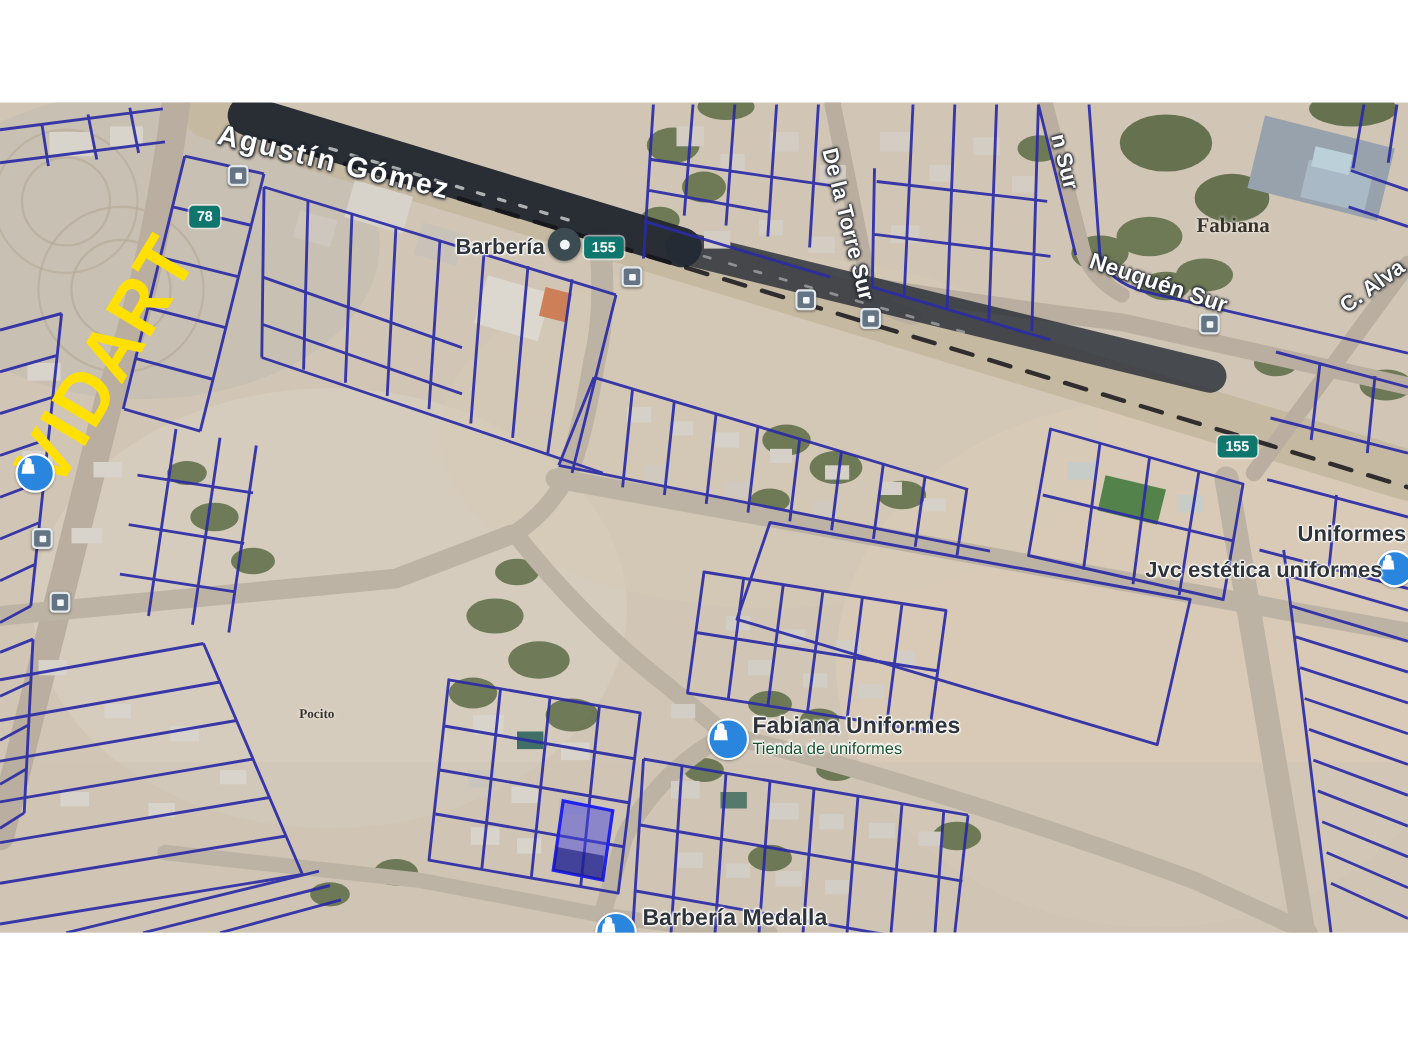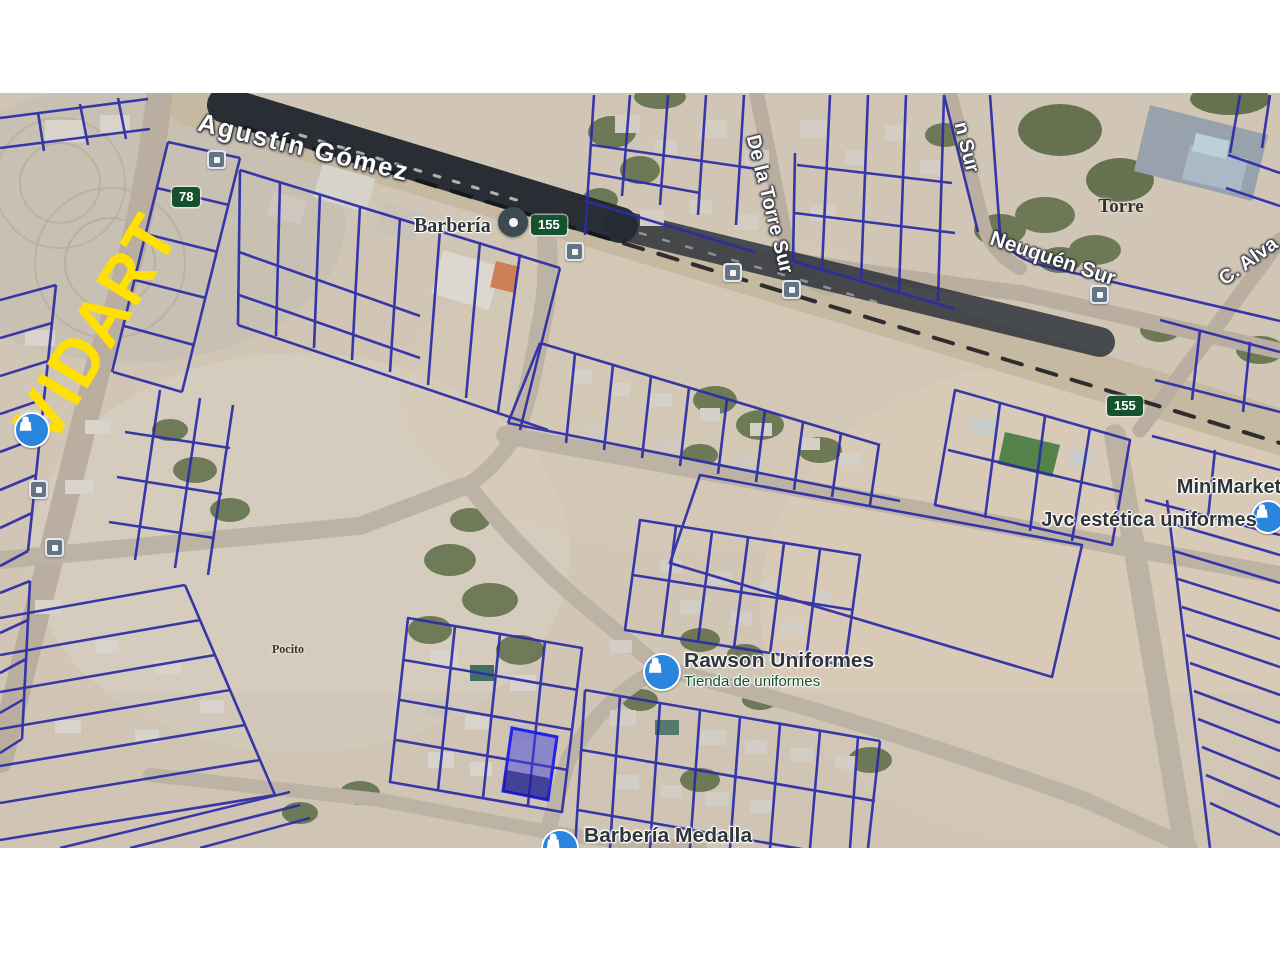--- a/index.html
+++ b/index.html
@@ -12,21 +12,21 @@
   #map svg{position:absolute;left:0;top:0;}
   .ovl{position:absolute;white-space:nowrap;}
   .street-label{color:#fdfdfd;font-weight:700;
     text-shadow:0 1px 2px rgba(42,47,57,.95),0 -1px 2px rgba(42,47,57,.95),
                 1px 0 2px rgba(42,47,57,.95),-1px 0 2px rgba(42,47,57,.95),1px 1px 3px rgba(30,34,42,.8);}
   .poi-label{color:#2e343a;font-weight:700;
     text-shadow:0 1px 1px #fff,0 -1px 1px #fff,1px 0 1px #fff,-1px 0 1px #fff,1px 1px 2px #fff,-1px -1px 2px #fff;}
   .poi-sub{color:#14532d;font-weight:400;}
   .locality-label{font-family:"Liberation Serif",serif;color:#38332a;font-weight:700;
     text-shadow:0 0 2px rgba(255,255,255,.85),0 0 4px rgba(255,255,255,.6);}
-  .shield{position:absolute;background:#14532d;color:#fff;font-weight:700;font-size:13px;
+  .shield{position:absolute;background:#0f766e;color:#fff;font-weight:700;font-size:13px;
     line-height:18px;padding:1px 7px;border-radius:4px;box-shadow:0 0 0 1.5px rgba(255,255,255,.55);}
   .vidart{color:#ffe000;font-weight:700;font-size:64px;letter-spacing:2px;
     transform:translate(-50%,-50%) rotate(-59deg) scaleY(1.08);}
   .pin-dark{position:absolute;width:30px;height:30px;border-radius:50%;background:#3c4b52;
     box-shadow:0 1px 3px rgba(0,0,0,.4);}
   .pin-dark span{position:absolute;left:50%;top:50%;width:9px;height:9px;margin:-4.5px 0 0 -4.5px;
     border-radius:50%;background:#f2f5f6;}
   .poi-blue{position:absolute;border-radius:50%;background:#2a85df;border:2px solid #fff;
     box-shadow:0 1px 2px rgba(0,0,0,.35);display:flex;align-items:center;justify-content:center;}
   .poi-blue svg{width:60%;height:60%;}
@@ -238,59 +238,59 @@
         <polygon points="506,677 549,685 548,707 503,698" fill="#14167a" fill-opacity=".6"></polygon>
       </g>
     </svg>
 
     <div class="ovl street-label" style="left:202px;top:14px;font-size:26px;transform:rotate(13.5deg);transform-origin:left top;letter-spacing:2px;">Agustín Gómez</div>
     <div class="ovl street-label" style="left:770px;top:111px;font-size:20px;transform:translate(-50%,-50%) rotate(76deg);">De la Torre Sur</div>
     <div class="ovl street-label" style="left:967px;top:54px;font-size:20px;transform:translate(-50%,-50%) rotate(76deg);">n Sur</div>
     <div class="ovl street-label" style="left:1053px;top:165px;font-size:21px;transform:translate(-50%,-50%) rotate(18.5deg);">Neuquén Sur</div>
     <div class="ovl street-label" style="left:1248px;top:168px;font-size:20px;transform:translate(-50%,-50%) rotate(-36deg);">C. Alva</div>
     <div class="ovl vidart" style="left:96px;top:235px;">VIDART</div>
-    <div class="ovl locality-label" style="left:1121px;top:113px;font-size:19px;transform:translate(-50%,-50%);">Torre</div>
+    <div class="ovl locality-label" style="left:1121px;top:113px;font-size:19px;transform:translate(-50%,-50%);">Fabiana</div>
     <div class="ovl locality-label" style="left:288px;top:556px;font-size:12px;transform:translate(-50%,-50%);">Pocito</div>
 
     <div class="shield" style="left:172px;top:94px;">78</div>
     <div class="shield" style="left:531px;top:122px;">155</div>
     <div class="shield" style="left:1107px;top:303px;">155</div>
 
     <div class="pin-dark" style="left:498px;top:114px;">
         <span></span>
       </div>
-    <div class="ovl poi-label" style="left:414px;top:121px;font-size:20px;font-family:Liberation Serif, serif;">Barbería</div>
+    <div class="ovl poi-label" style="left:414px;top:121px;font-size:20px;">Barbería</div>
 
     <div class="poi-blue" style="left:643px;top:560px;width:34px;height:34px;">
       <svg viewBox="0 0 24 24">
         <path d="M8 10 V7 a4 4 0 0 1 8 0 V10 h2.2 L19.5 21 H4.5 L6 10 Z M9.6 10 V7 a2.4 2.4 0 0 1 4.8 0 V10 Z" fill="#fff"></path>
       </svg>
     </div>
-    <div class="ovl poi-label" style="left:684px;top:555px;font-size:21px;">Rawson Uniformes</div>
+    <div class="ovl poi-label" style="left:684px;top:555px;font-size:21px;">Fabiana Uniformes</div>
     <div class="ovl poi-label poi-sub" style="left:684px;top:579px;font-size:15px;">Tienda de uniformes</div>
 
     <div class="poi-blue" style="left:541px;top:736px;width:34px;height:34px;">
       <svg viewBox="0 0 24 24">
         <path d="M8 10 V7 a4 4 0 0 1 8 0 V10 h2.2 L19.5 21 H4.5 L6 10 Z M9.6 10 V7 a2.4 2.4 0 0 1 4.8 0 V10 Z" fill="#fff"></path>
       </svg>
     </div>
     <div class="ovl poi-label" style="left:584px;top:730px;font-size:21px;">Barbería Medalla</div>
 
     <div class="poi-blue" style="left:14px;top:319px;width:32px;height:32px;">
       <svg viewBox="0 0 24 24">
         <path d="M8 10 V7 a4 4 0 0 1 8 0 V10 h2.2 L19.5 21 H4.5 L6 10 Z M9.6 10 V7 a2.4 2.4 0 0 1 4.8 0 V10 Z" fill="#fff"></path>
       </svg>
     </div>
     <div class="poi-blue" style="left:1251px;top:407px;width:30px;height:30px;">
       <svg viewBox="0 0 24 24">
         <path d="M8 10 V7 a4 4 0 0 1 8 0 V10 h2.2 L19.5 21 H4.5 L6 10 Z M9.6 10 V7 a2.4 2.4 0 0 1 4.8 0 V10 Z" fill="#fff"></path>
       </svg>
     </div>
 
-    <div class="ovl poi-label" style="left:1229px;top:393px;font-size:20px;transform:translate(-50%,-50%);">MiniMarket</div>
+    <div class="ovl poi-label" style="left:1229px;top:393px;font-size:20px;transform:translate(-50%,-50%);">Uniformes</div>
     <div class="ovl poi-label" style="left:1149px;top:426px;font-size:20px;transform:translate(-50%,-50%);">Jvc estética uniformes</div>
 
     <div class="busstop" style="left:207px;top:57px;">
         <span></span>
       </div>
     <div class="busstop" style="left:565px;top:149px;">
         <span></span>
       </div>
     <div class="busstop" style="left:723px;top:170px;">
         <span></span>

